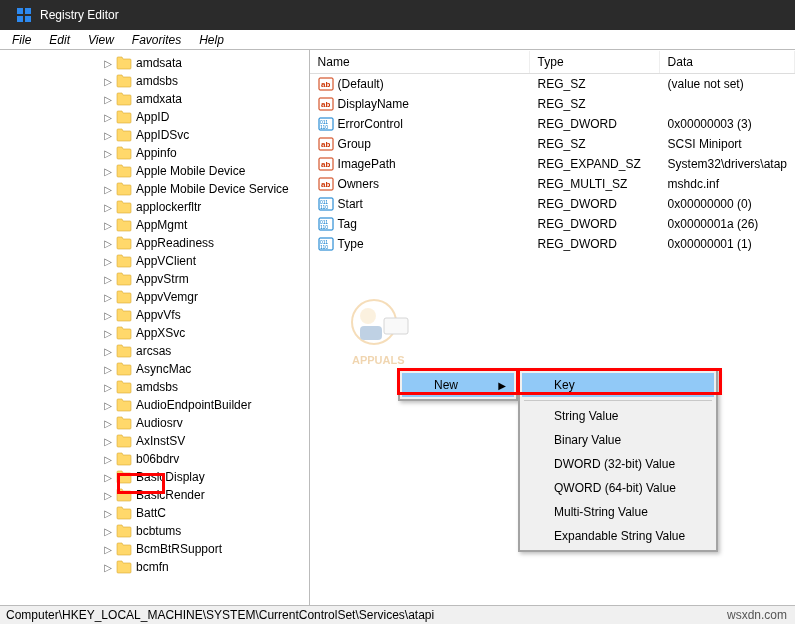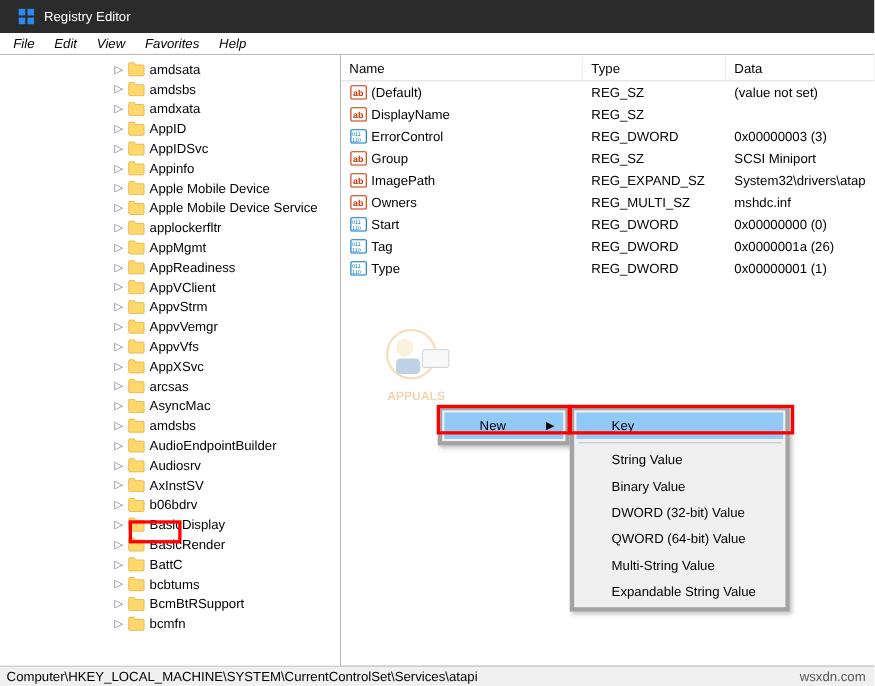--- a/index.html
+++ b/index.html
@@ -24,21 +24,21 @@
   .col-type { width: 130px; }
   .col-data { flex: 1; }
   .list-body { flex: 1; overflow: auto; position: relative; }
   .list-row { display: flex; height: 20px; align-items: center; cursor: default; }
   .list-row .cell { padding: 2px 8px; white-space: nowrap; overflow: hidden; text-overflow: clip; }
   .val-icon { width: 16px; height: 16px; display: inline-flex; align-items: center; justify-content: center; margin-right: 4px; flex-shrink: 0; }
   .val-icon.sz { color: #dd3300; }
   .val-icon.dw { color: #0077cc; }
   .statusbar { height: 19px; border-top: 1px solid #bbb; padding: 2px 6px; background: #f0f0f0; font-size: 12px; display: flex; align-items: center; justify-content: space-between; }
   .watermark { position: absolute; left: 332px; top: 290px; width: 108px; height: 85px; opacity: 0.35; pointer-events: none; }
-  .context-menu { position: absolute; background: #f0f0f0; border: 4px solid #a3a3a3; box-shadow: 2px 2px 4px rgba(0,0,0,0.25); padding: 2px; z-index: 100; }
+  .context-menu { position: absolute; background: #f0f0f0; border: 2px solid #a3a3a3; box-shadow: 2px 2px 4px rgba(0,0,0,0.25); padding: 2px; z-index: 100; }
   .context-item { padding: 5px 28px 5px 32px; font-size: 12px; cursor: default; position: relative; white-space: nowrap; }
   .context-item.highlight { background: #91c9f7; }
   .context-item .arrow { position: absolute; right: 8px; top: 50%; transform: translateY(-50%); font-size: 10px; }
   .ctx1 { left: 398px; top: 369px; width: 120px; }
   .ctx2 { left: 518px; top: 369px; width: 200px; }
   .red-box-new { position: absolute; left: 397px; top: 368px; width: 122px; height: 27px; border: 3px solid #ff0000; z-index: 200; pointer-events: none; }
   .red-box-key { position: absolute; left: 517px; top: 368px; width: 205px; height: 27px; border: 3px solid #ff0000; z-index: 200; pointer-events: none; }
   .red-box-atapi { position: absolute; left: 117px; top: 423px; width: 48px; height: 21px; border: 3px solid #ff0000; z-index: 50; pointer-events: none; }
   .domain-text { position: absolute; right: 8px; bottom: 2px; font-size: 12px; color: #555; text-align: center; }
   ::-webkit-scrollbar { width: 17px; height: 17px; }

